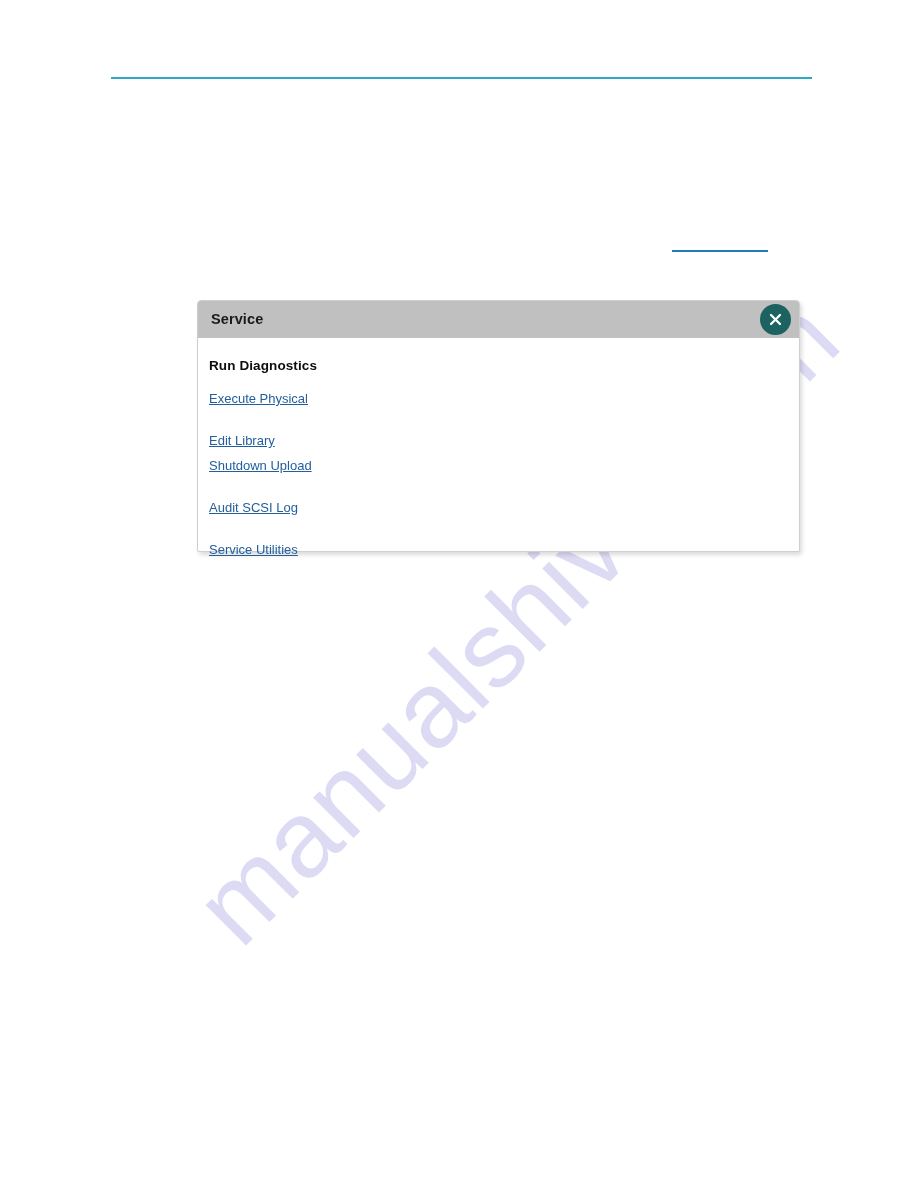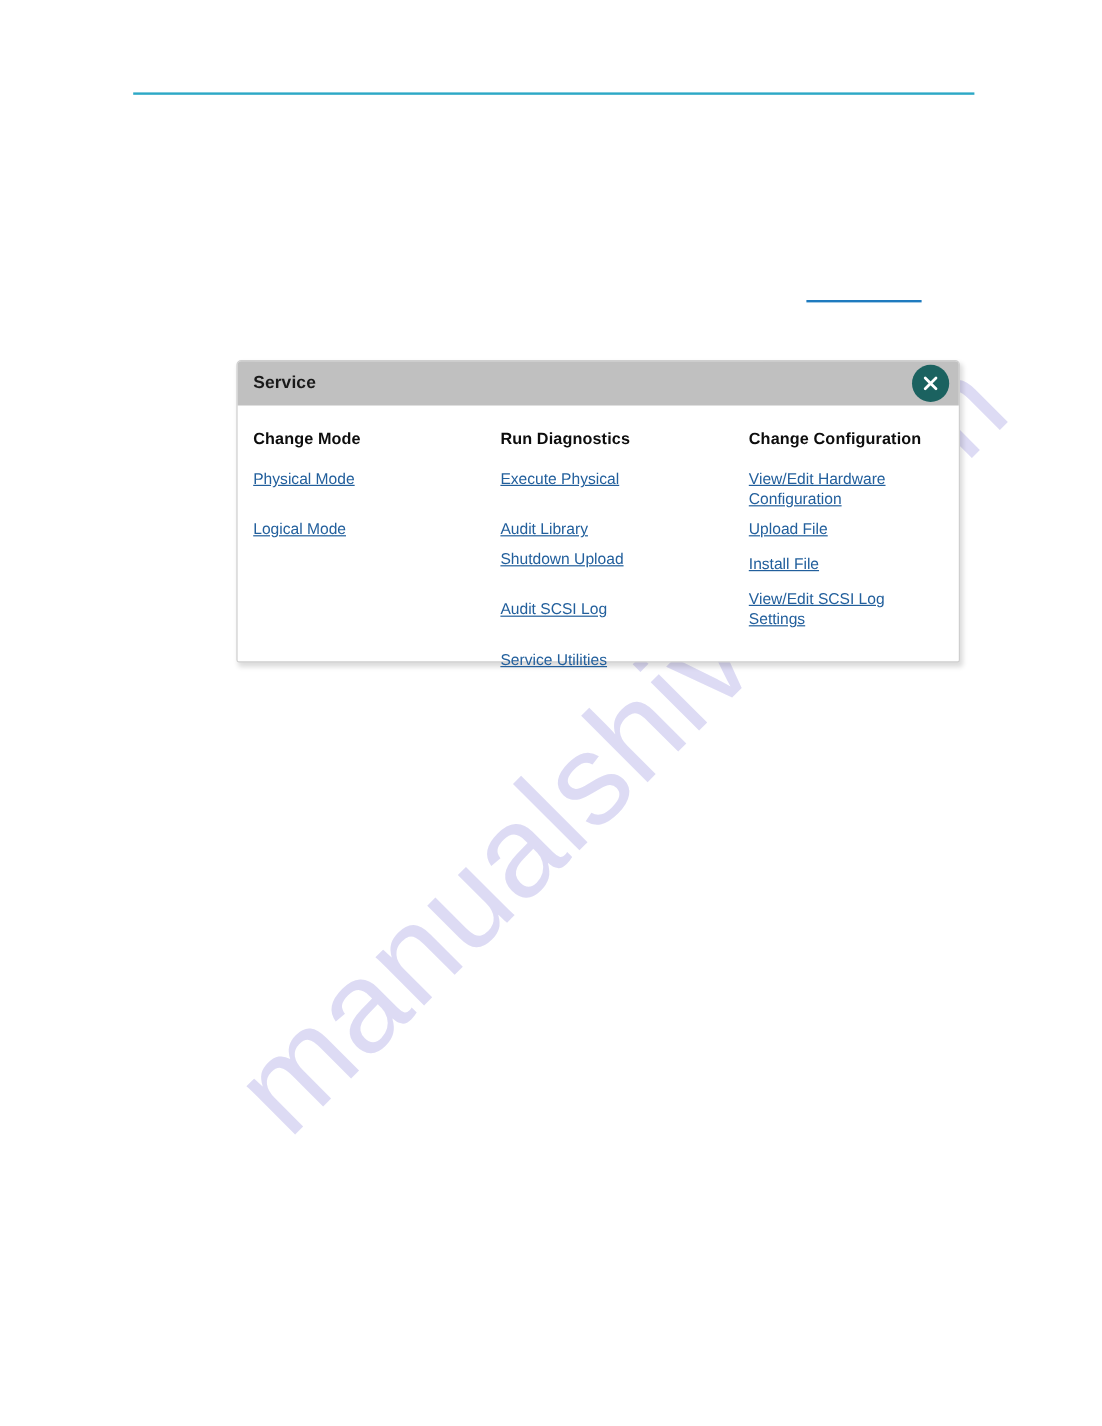--- a/index.html
+++ b/index.html
@@ -165,41 +165,29 @@
     <span class="panel-title">Service</span>
     <button class="close-button">
       <svg width="17" height="17" viewBox="0 0 17 17">
         <path d="M4 4 L13 13 M13 4 L4 13" stroke="#ffffff" stroke-width="2.3" stroke-linecap="round"></path>
       </svg>
     </button>
   </div>
 
   <div class="panel-body">
 
-    <div class="column col-1">
-      <div class="col-header">Change Mode</div>
-      <a class="col-link gap-lg">Physical Mode</a>
-      <a class="col-link gap-lg">Logical Mode</a>
-    </div>
 
     <div class="column col-2">
       <div class="col-header">Run Diagnostics</div>
       <a class="col-link gap-lg">Execute Physical</a>
-      <a class="col-link gap-sm">Audit Library</a>
+      <a class="col-link gap-sm">Edit Library</a>
       <a class="col-link gap-lg">Shutdown Upload</a>
       <a class="col-link gap-lg">Audit SCSI Log</a>
       <a class="col-link">Service Utilities</a>
     </div>
 
-    <div class="column col-3">
-      <div class="col-header">Change Configuration</div>
-      <a class="col-link wrap gap-sm">View/Edit Hardware Configuration</a>
-      <a class="col-link gap-md">Upload File</a>
-      <a class="col-link gap-md">Install File</a>
-      <a class="col-link wrap gap-sm">View/Edit SCSI Log Settings</a>
-    </div>
 
   </div>
 </div>
 
 <div id="watermark">
   <div class="wm-text">manualshive.com</div>
 </div>
 
 </body></html>

